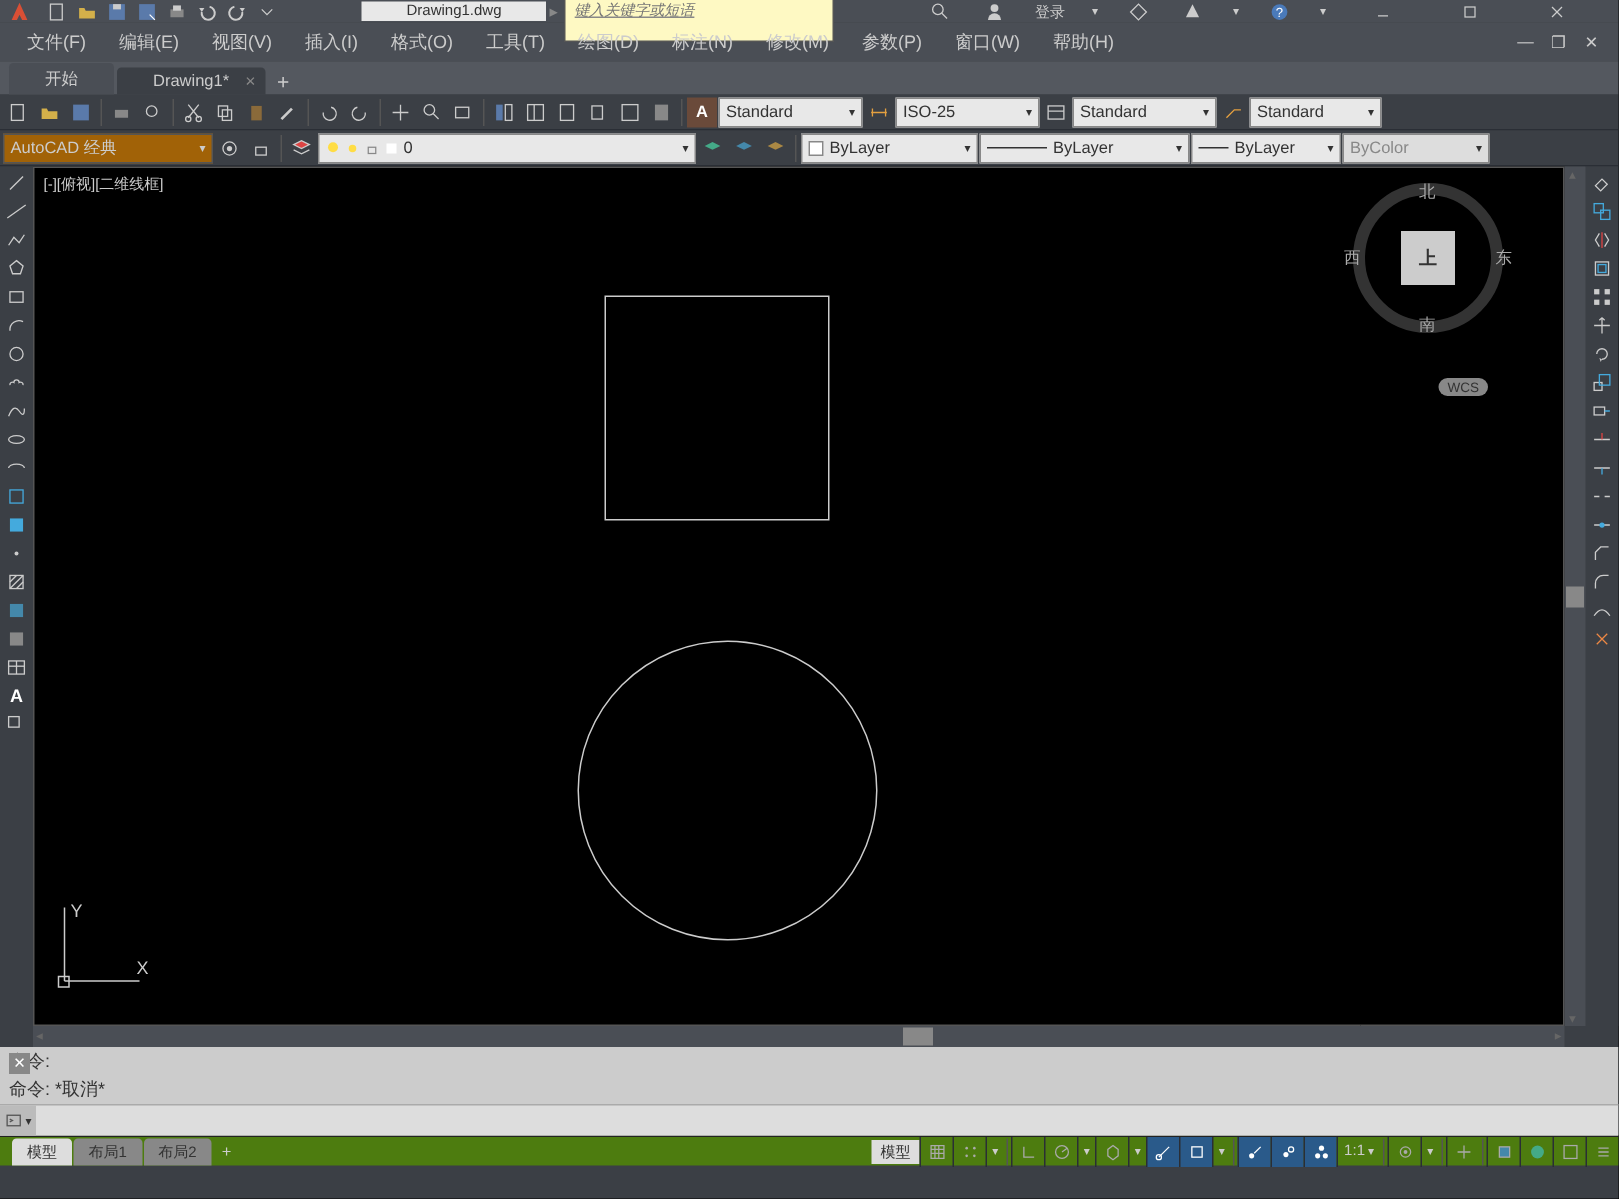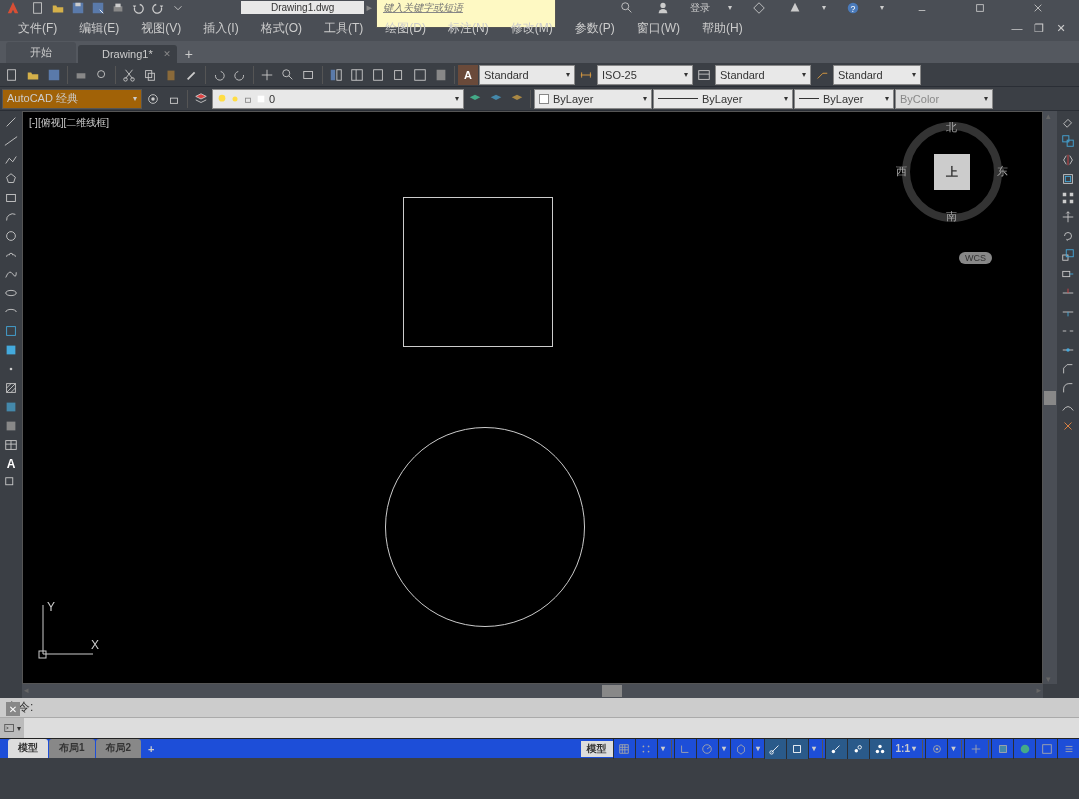--- a/index.html
+++ b/index.html
@@ -50,21 +50,21 @@
 .h-scroll { height:14px; background:#4a4e55; position:relative; margin-left:22px; margin-right:36px; }
 .h-thumb { position:absolute; left:580px; width:20px; height:12px; background:#888; top:1px; }
 .scroll-arrow { position:absolute; font-size:9px; color:#666; }
 .cmd-area { background:#ccc; color:#333; }
 .cmd-history { padding:1px 6px; font-size:12px; }
 .cmd-line { display:flex; align-items:center; background:#ddd; border-top:1px solid #aaa; }
 .cmd-prompt-icon { width:24px; height:20px; background:#bbb; display:flex; align-items:center; justify-content:center; }
 .cmd-input { flex:1; background:transparent; border:none; padding:2px 6px; font-style:italic; color:#888; font-size:12px; }
 .cmd-close { position:absolute; left:6px; background:#888; color:#fff; width:14px; height:14px; display:flex; align-items:center; justify-content:center; font-size:10px; }
 .cmd-wrap { position:relative; }
-.statusbar { height:20px; background:#1d4ed8; display:flex; border-top:1px solid #222;font-weight:bold; }
+.statusbar { height:20px; background:#4d7c0f; display:flex; align-items:center; border-top:1px solid #222; }
 .layout-tabs { display:flex; margin-left:8px; }
 .layout-tab { background:#ddd; color:#333; padding:2px 10px; margin-right:1px; font-size:10px; cursor:pointer; border-top-left-radius:3px; border-top-right-radius:3px; }
 .layout-tab.inactive { background:#888; color:#333; }
 .layout-add { width:18px; display:flex; align-items:center; justify-content:center; cursor:pointer; }
 .status-right { margin-left:auto; display:flex; align-items:center; gap:0; }
 .sb-btn { width:22px; height:20px; display:flex; align-items:center; justify-content:center; cursor:pointer; border-left:1px solid #2a2e35; }
 .sb-btn.active { background:#2a5a8a; }
 .sb-txt { padding:0 6px; font-size:10px; background:#ddd; color:#333; height:16px; display:flex; align-items:center; }
 .cursor-arrow { position:absolute; top:571px; left:883px; pointer-events:none; }
 </style>
@@ -680,20 +680,21 @@
 <div class="h-scroll">
   <div class="scroll-arrow" style="left:2px;top:1px">◂</div>
   <div class="h-thumb"></div>
   <div class="scroll-arrow" style="right:2px;top:1px">▸</div>
 </div>
 
 <div class="cmd-wrap">
   <div class="cmd-close" style="top:4px">✕</div>
   <div class="cmd-area">
     <div class="cmd-history">命令:</div>
+    <div class="cmd-history">命令:  *取消*</div>
     <div class="cmd-line">
       <div class="cmd-prompt-icon">
           <svg viewBox="0 0 16 16" width="14">
             <rect x="2" y="4" width="10" height="8" fill="none" stroke="#555"></rect>
             <path d="M4 7 l2 1 l-2 1" stroke="#555" fill="none"></path>
           </svg>
           <span style="font-size:8px">▾</span>
         </div>
     </div>
   </div>

